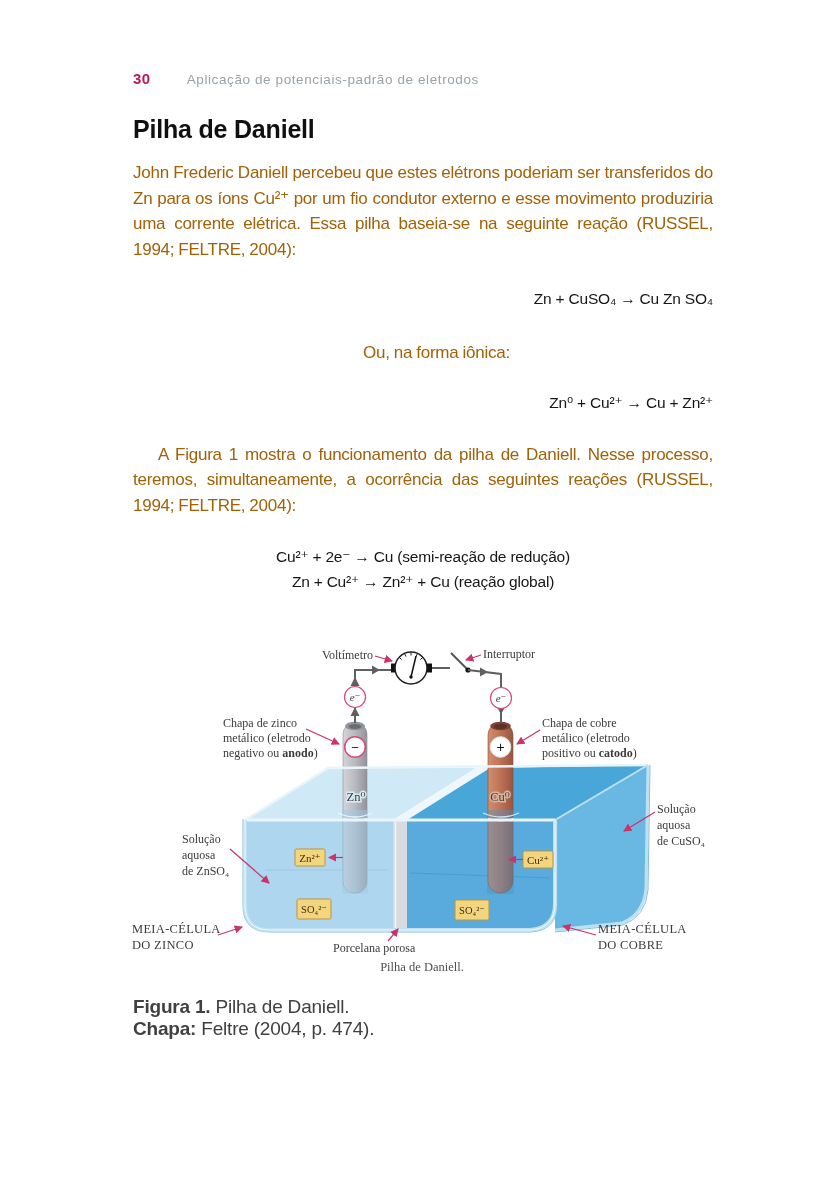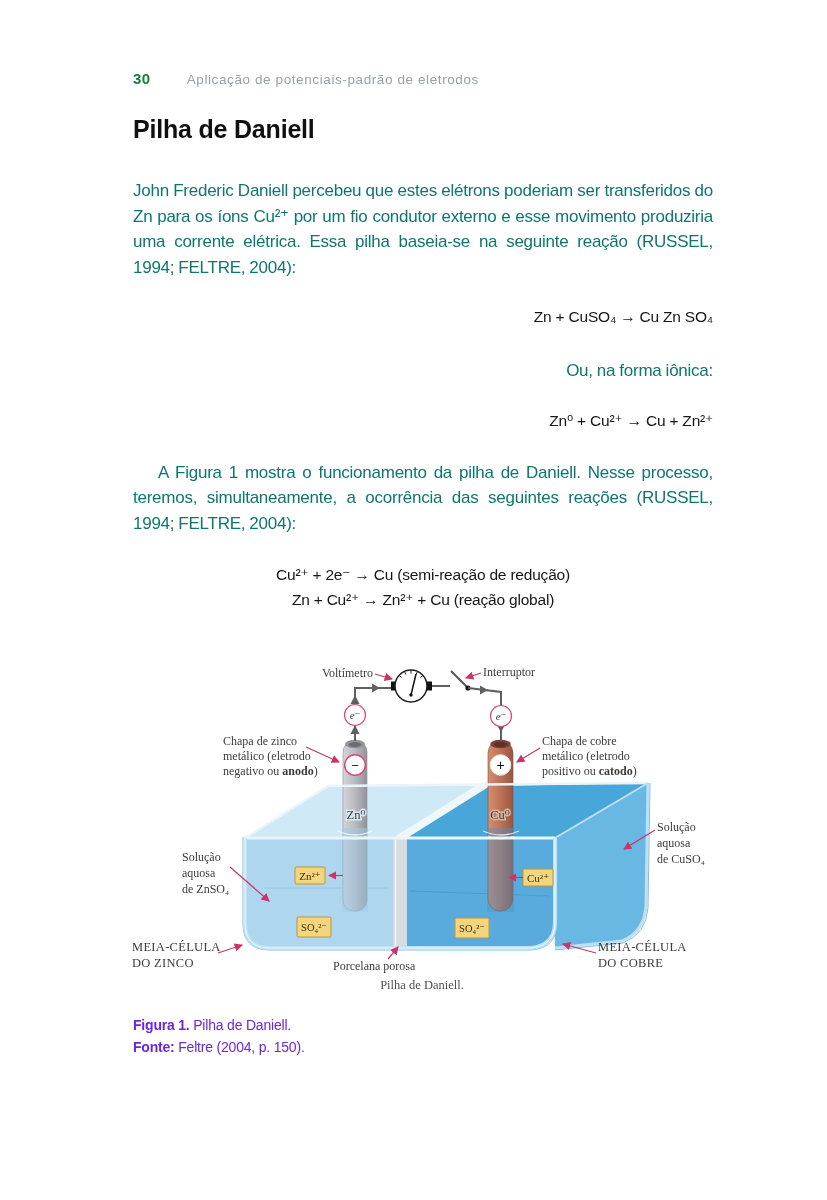--- a/index.html
+++ b/index.html
@@ -1,35 +1,35 @@
 <!DOCTYPE html>
 <html><head>
 <meta charset="utf-8">
 <style>
   html,body{margin:0;padding:0;background:#ffffff;}
   body{
     width:827px;height:1200px;position:relative;overflow:hidden;
     font-family:"Liberation Sans","DejaVu Sans",sans-serif;color:#1d1d1d;
   }
   .running-head{padding-top:70px;margin-left:133px;width:580px;display:flex;align-items:baseline;}
-  .pagenum{font-size:15px;font-weight:700;color:#15803d;letter-spacing:.5px;}
+  .pagenum{font-size:15px;font-weight:700;color:#be185d;letter-spacing:.5px;}
   .running-title{font-size:13.5px;color:#98a2a8;letter-spacing:.6px;margin-left:36px;}
   .content{margin-left:133px;width:580px;}
   h1.page-title{margin:27px 0 0 0;font-size:25px;line-height:30px;font-weight:700;color:#101010;letter-spacing:-.2px;}
   p.body-text{
-    margin:34px 0 0 0;font-size:17px;line-height:25.5px;text-align:justify;
-    letter-spacing:-.25px;word-spacing:-.4px;color:#0f766e;
+    margin:16px 0 0 0;font-size:17px;line-height:25.5px;text-align:justify;
+    letter-spacing:-.25px;word-spacing:-.4px;color:#a16207;
   }
-  p.lead{margin-top:32px;text-indent:27px;text-align:right;}
+  p.lead{margin-top:32px;text-indent:27px;text-align:center;}
   p.indent{text-indent:25px;margin-top:30px;}
   .equation{margin:28px 0 0 0;text-align:right;font-size:15.5px;letter-spacing:-.2px;color:#161616;}
   .reactions{margin:26px 0 0 0;text-align:center;font-size:15.5px;line-height:25px;letter-spacing:-.2px;color:#161616;}
   figure.daniell{margin:36px 0 0 -3px;padding:0;width:585px;}
   figure.daniell svg{display:block;}
-  figcaption{margin:14px 0 0 3px;font-size:14px;line-height:22px;color:#6d28d9;letter-spacing:-.2px;}
+  figcaption{margin:14px 0 0 3px;font-size:19px;line-height:22px;color:#404040;letter-spacing:-.2px;}
   figcaption b{font-weight:700;}
   .figtext{font-family:"Liberation Serif","DejaVu Serif","DejaVu Sans",serif;fill:#3b3b3b;}
 </style>
 </head>
 <body>
 
 <header class="running-head">
   <span class="pagenum">30</span>
   <span class="running-title">Aplicação de potenciais-padrão de eletrodos</span>
 </header>
@@ -224,16 +224,16 @@
           <text x="203" y="322">Porcelana porosa</text>
           <line x1="258" y1="311" x2="268" y2="299" stroke="#cc3366" stroke-width="1.2" marker-end="url(#ph)"></line>
         </g>
 
         <text x="292" y="341" text-anchor="middle" font-size="12.5" fill="#4f4f4f">Pilha de Daniell.</text>
       </g>
     </svg>
 
     <figcaption>
       <div><b>Figura 1.</b><span> Pilha de Daniell.</span></div>
-      <div><b>Fonte:</b><span> Feltre (2004, p. 150).</span></div>
+      <div><b>Chapa:</b><span> Feltre (2004, p. 474).</span></div>
     </figcaption>
   </figure>
 </main>
 
 </body></html>

